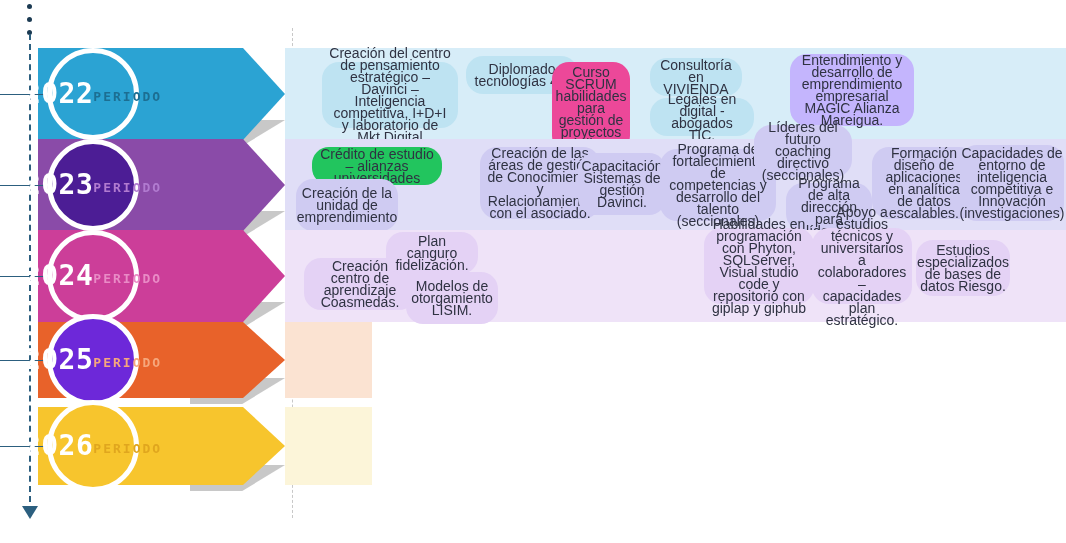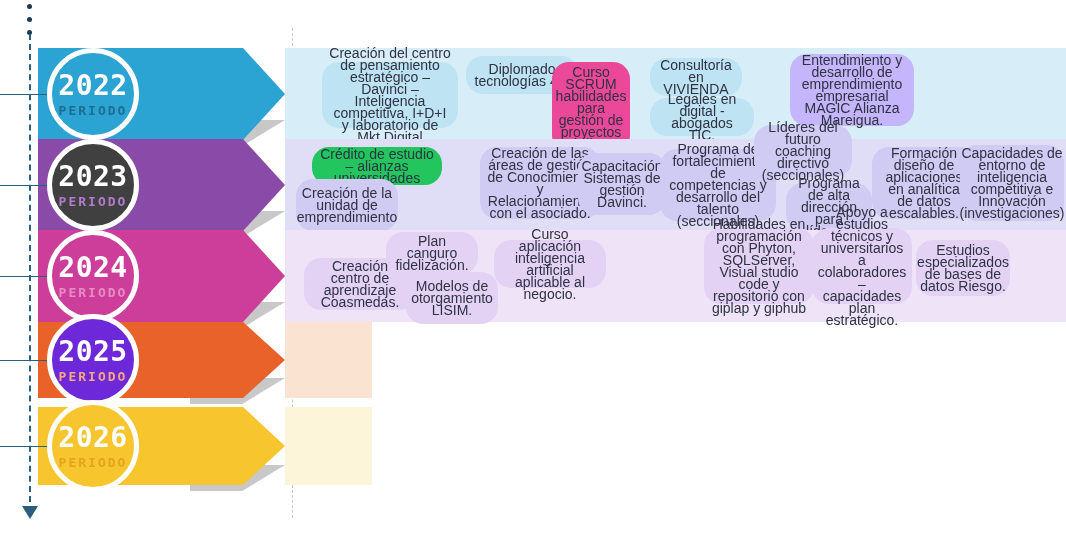--- a/index.html
+++ b/index.html
@@ -38,21 +38,21 @@
     position:absolute;height:26px;bottom:-6px;
     background:#9a9a9a;opacity:.55;
     clip-path:polygon(0 0, 100% 0, 55% 100%, 0 100%);
   }
 
   
   .badge{
     position:absolute;left:47px;
     width:92px;height:92px;border-radius:50%;
     border:5px solid #ffffff;
-    display:flex;flex-direction:column;align-items:center;justify-content:center;
+    display:flex;flex-direction:row;align-items:center;justify-content:center;
     box-sizing:border-box;
   }
   .badge .yr{
     font-family:"DejaVu Sans Mono","Liberation Mono",monospace;
     font-size:28px;font-weight:bold;color:#ffffff;letter-spacing:.5px;line-height:1;
   }
   .badge .pd{
     font-family:"DejaVu Sans Mono","Liberation Mono",monospace;
     font-size:13px;font-weight:bold;letter-spacing:2px;line-height:1;margin-top:4px;
   }
@@ -120,21 +120,20 @@
       </div>
       <div class="row" style="top: 230px; height: 92px; width: 1066px;">
         <div class="band" style="width: 852px; background: rgb(239, 227, 248);"></div>
         <div class="arrow-wrap" style="width: 247px;">
           <div class="arrow-shadow" style="left: 152px; width: 95px;"></div>
           <div class="arrow" style="width: 247px; background: rgb(204, 62, 153);"></div>
         </div>
         <div class="bubble" style="left: 304px; top: 28px; width: 112px; height: 52px; background: rgb(228, 210, 245);">Creación centro de aprendizaje Coasmedas.</div>
         <div class="bubble" style="left: 386px; top: 2px; width: 92px; height: 42px; background: rgb(228, 210, 245);">Plan canguro fidelización.</div>
         <div class="bubble" style="left: 406px; top: 42px; width: 92px; height: 52px; background: rgb(228, 210, 245); text-align: center;">Modelos de otorgamiento LISIM.</div>
-        <div class="bubble" style="left: 494px; top: 10px; width: 112px; height: 48px; background: rgb(228, 210, 245);">Curso aplicación inteligencia artificial aplicable al negocio.</div>
         <div class="bubble" style="left: 704px; top: -2px; width: 110px; height: 76px; background: rgb(228, 210, 245);">Habilidades en programación con Phyton, SQLServer, Visual studio code y repositorio con giplap y giphub</div>
         <div class="bubble" style="left: 812px; top: -2px; width: 100px; height: 76px; background: rgb(228, 210, 245);">Apoyo a estudios técnicos y universitarios a colaboradores – capacidades plan estratégico.</div>
         <div class="bubble" style="left: 916px; top: 10px; width: 94px; height: 56px; background: rgb(228, 210, 245);">Estudios especializados de bases de datos Riesgo.</div>
       </div>
       <div class="row" style="top: 322px; height: 76px; width: 1066px;">
         <div class="band" style="width: 87px; background: rgb(251, 227, 210);"></div>
         <div class="arrow-wrap" style="width: 247px;">
           <div class="arrow-shadow" style="left: 152px; width: 95px;"></div>
           <div class="arrow" style="width: 247px; background: rgb(232, 98, 42);"></div>
         </div>
@@ -147,21 +146,21 @@
         </div>
       </div>
     </div>
 
 <div class="tick" style="top: 94px;"></div>
     <div class="badge" style="top: 48px; background: rgb(43, 163, 211);">
       <div class="yr">2022</div>
       <div class="pd" style="color: rgb(28, 110, 146);">PERIODO</div>
     </div>
     <div class="tick" style="top: 185px;"></div>
-    <div class="badge" style="top: 139px; background: #404040;">
+    <div class="badge" style="top: 139px; background: #4c1d95;">
       <div class="yr">2023</div>
       <div class="pd" style="color: rgb(177, 123, 208);">PERIODO</div>
     </div>
     <div class="tick" style="top: 276px;"></div>
     <div class="badge" style="top: 230px; background: rgb(204, 62, 153);">
       <div class="yr">2024</div>
       <div class="pd" style="color: rgb(233, 139, 198);">PERIODO</div>
     </div>
     <div class="tick" style="top: 360px;"></div>
     <div class="badge" style="top: 314px; background: #6d28d9;">

